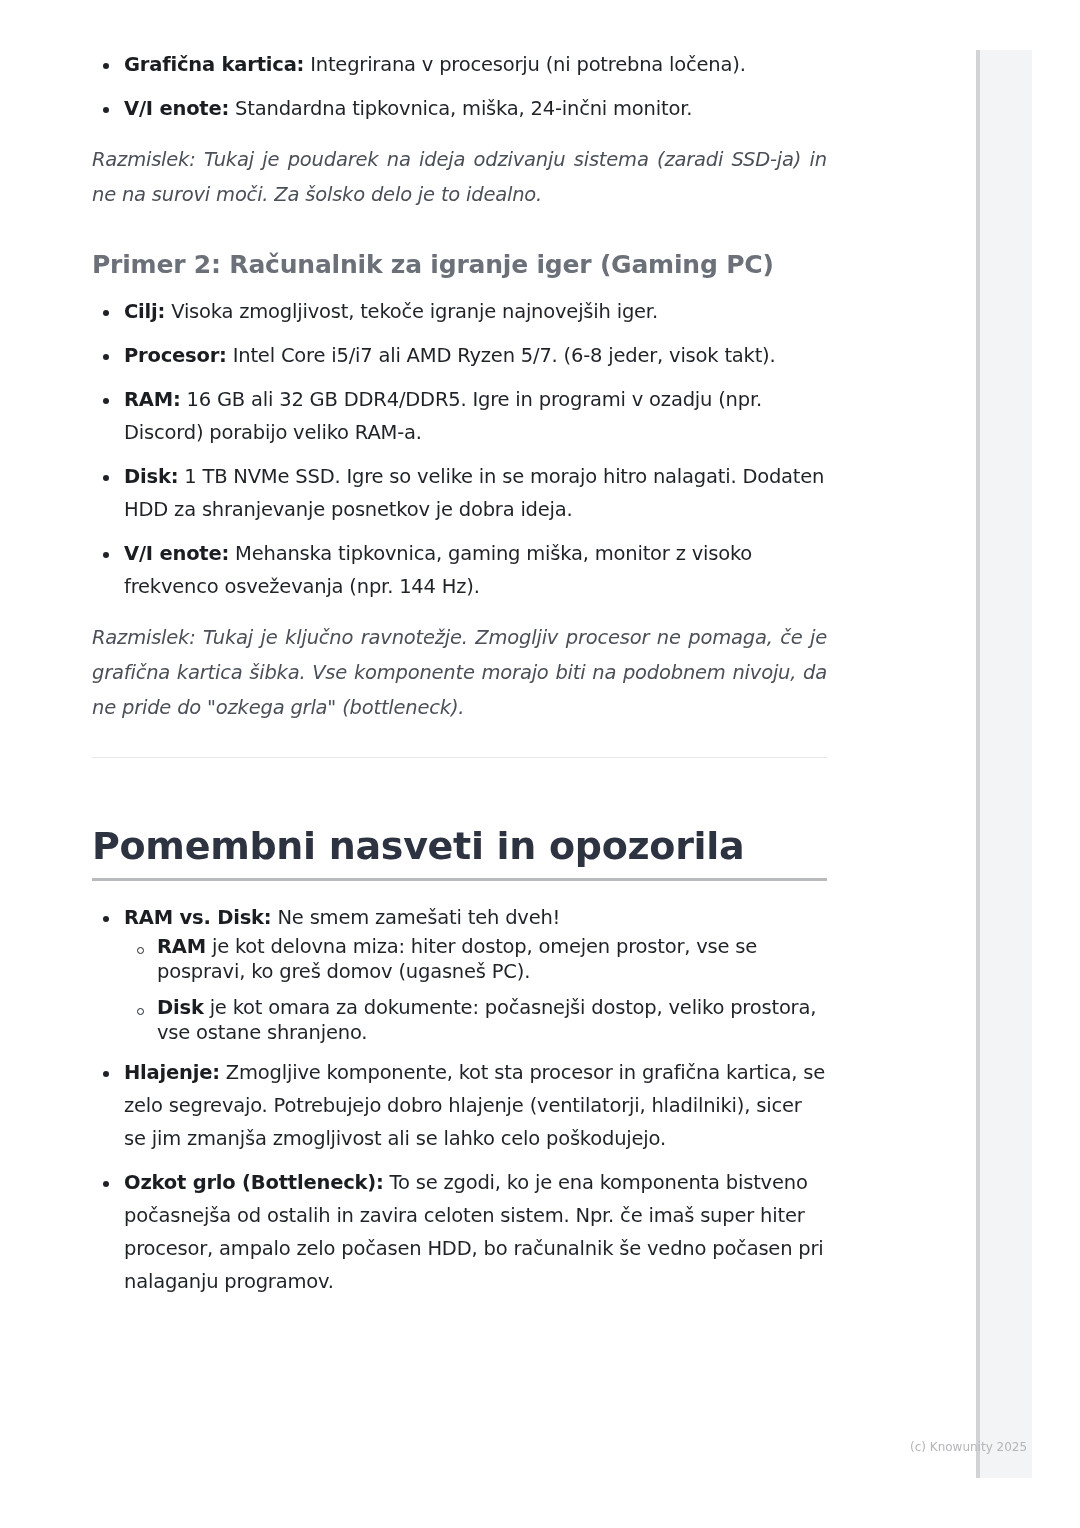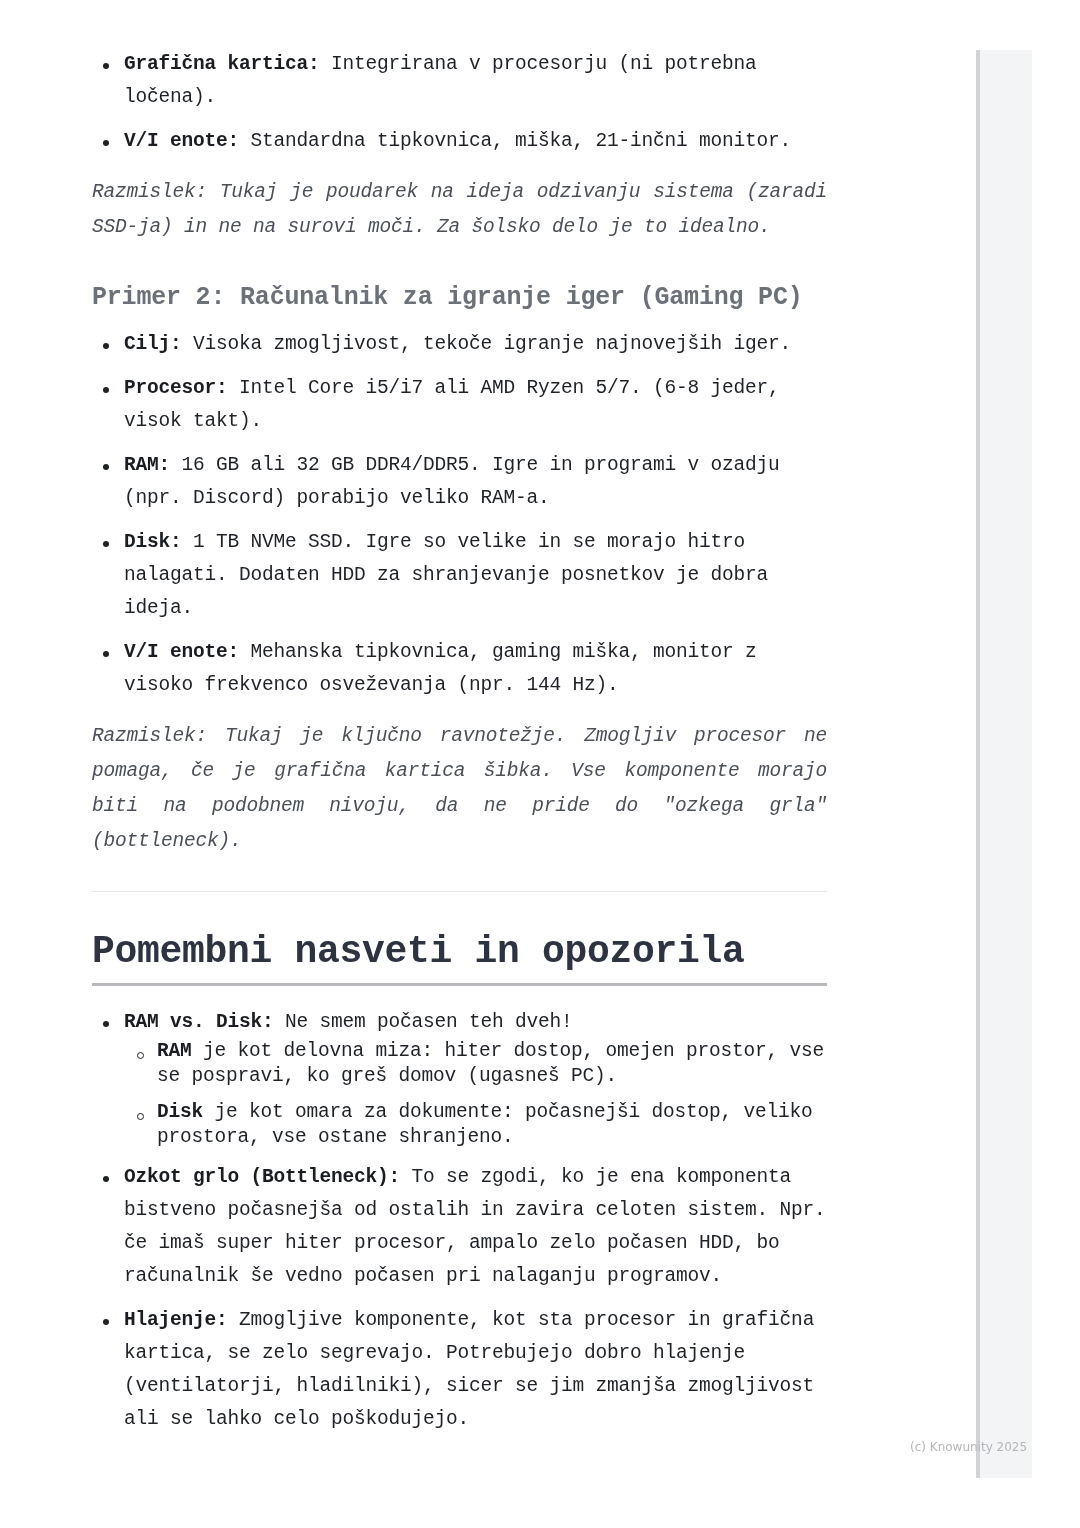--- a/index.html
+++ b/index.html
@@ -13,21 +13,20 @@
     position: relative;
     overflow: hidden;
     font-family: "DejaVu Sans", "Liberation Sans", sans-serif;
     color: #1f2328;
   }
   .content {
     position: absolute;
     left: 92px;
     top: 48px;
     width: 735px;
-    font-family: Liberation Mono, monospace;
   }
   ul.bullets {
     margin: 0;
     padding: 0 0 0 32px;
     list-style: none;
   }
   ul.bullets > li {
     position: relative;
     font-size: 19.5px;
     line-height: 33px;
@@ -117,49 +116,49 @@
     font-family: "DejaVu Sans", sans-serif;
   }
 </style>
 </head>
 <body>
 
 <div class="content">
 
   <ul class="bullets">
     <li><b>Grafična kartica:</b><span> Integrirana v procesorju (ni potrebna ločena).</span></li>
-    <li><b>V/I enote:</b><span> Standardna tipkovnica, miška, 21-inčni monitor.</span></li>
+    <li><b>V/I enote:</b><span> Standardna tipkovnica, miška, 24-inčni monitor.</span></li>
   </ul>
 
   <p class="note" style="margin-top:17px;">Razmislek: Tukaj je poudarek na ideja odzivanju sistema (zaradi SSD-ja) in ne na surovi moči. Za šolsko delo je to idealno.</p>
 
   <h3 class="sub-heading" style="margin-top:38px;">Primer 2: Računalnik za igranje iger (Gaming PC)</h3>
 
   <ul class="bullets" style="margin-top:16px;">
     <li><b>Cilj:</b><span> Visoka zmogljivost, tekoče igranje najnovejših iger.</span></li>
     <li><b>Procesor:</b><span> Intel Core i5/i7 ali AMD Ryzen 5/7. (6-8 jeder, visok takt).</span></li>
     <li><b>RAM:</b><span> 16 GB ali 32 GB DDR4/DDR5. Igre in programi v ozadju (npr. Discord) porabijo veliko RAM-a.</span></li>
     <li><b>Disk:</b><span> 1 TB NVMe SSD. Igre so velike in se morajo hitro nalagati. Dodaten HDD za shranjevanje posnetkov je dobra ideja.</span></li>
     <li><b>V/I enote:</b><span> Mehanska tipkovnica, gaming miška, monitor z visoko frekvenco osveževanja (npr. 144 Hz).</span></li>
   </ul>
 
   <p class="note" style="margin-top:17px;">Razmislek: Tukaj je ključno ravnotežje. Zmogljiv procesor ne pomaga, če je grafična kartica šibka. Vse komponente morajo biti na podobnem nivoju, da ne pride do "ozkega grla" (bottleneck).</p>
 
   <hr class="divider" style="margin-top:32px;">
 
-  <h2 class="section-heading" style="margin-top:38px;">Pomembni nasveti in opozorila</h2>
+  <h2 class="section-heading" style="margin-top:66px;">Pomembni nasveti in opozorila</h2>
 
   <ul class="bullets" style="margin-top:20px;">
     <li>
-      <b>RAM vs. Disk:</b><span> Ne smem počasen teh dveh!</span>
+      <b>RAM vs. Disk:</b><span> Ne smem zamešati teh dveh!</span>
       <ul class="sub">
         <li><b>RAM</b><span> je kot delovna miza: hiter dostop, omejen prostor, vse se pospravi, ko greš domov (ugasneš PC).</span></li>
         <li><b>Disk</b><span> je kot omara za dokumente: počasnejši dostop, veliko prostora, vse ostane shranjeno.</span></li>
       </ul>
     </li>
+    <li><b>Hlajenje:</b><span> Zmogljive komponente, kot sta procesor in grafična kartica, se zelo segrevajo. Potrebujejo dobro hlajenje (ventilatorji, hladilniki), sicer se jim zmanjša zmogljivost ali se lahko celo poškodujejo.</span></li>
     <li><b>Ozkot grlo (Bottleneck):</b><span> To se zgodi, ko je ena komponenta bistveno počasnejša od ostalih in zavira celoten sistem. Npr. če imaš super hiter procesor, ampalo zelo počasen HDD, bo računalnik še vedno počasen pri nalaganju programov.</span></li>
-    <li><b>Hlajenje:</b><span> Zmogljive komponente, kot sta procesor in grafična kartica, se zelo segrevajo. Potrebujejo dobro hlajenje (ventilatorji, hladilniki), sicer se jim zmanjša zmogljivost ali se lahko celo poškodujejo.</span></li>
   </ul>
 </div>
 
 <div class="right-panel"></div>
 
 <div class="watermark">(c) Knowunity 2025</div>
 
 </body></html>

